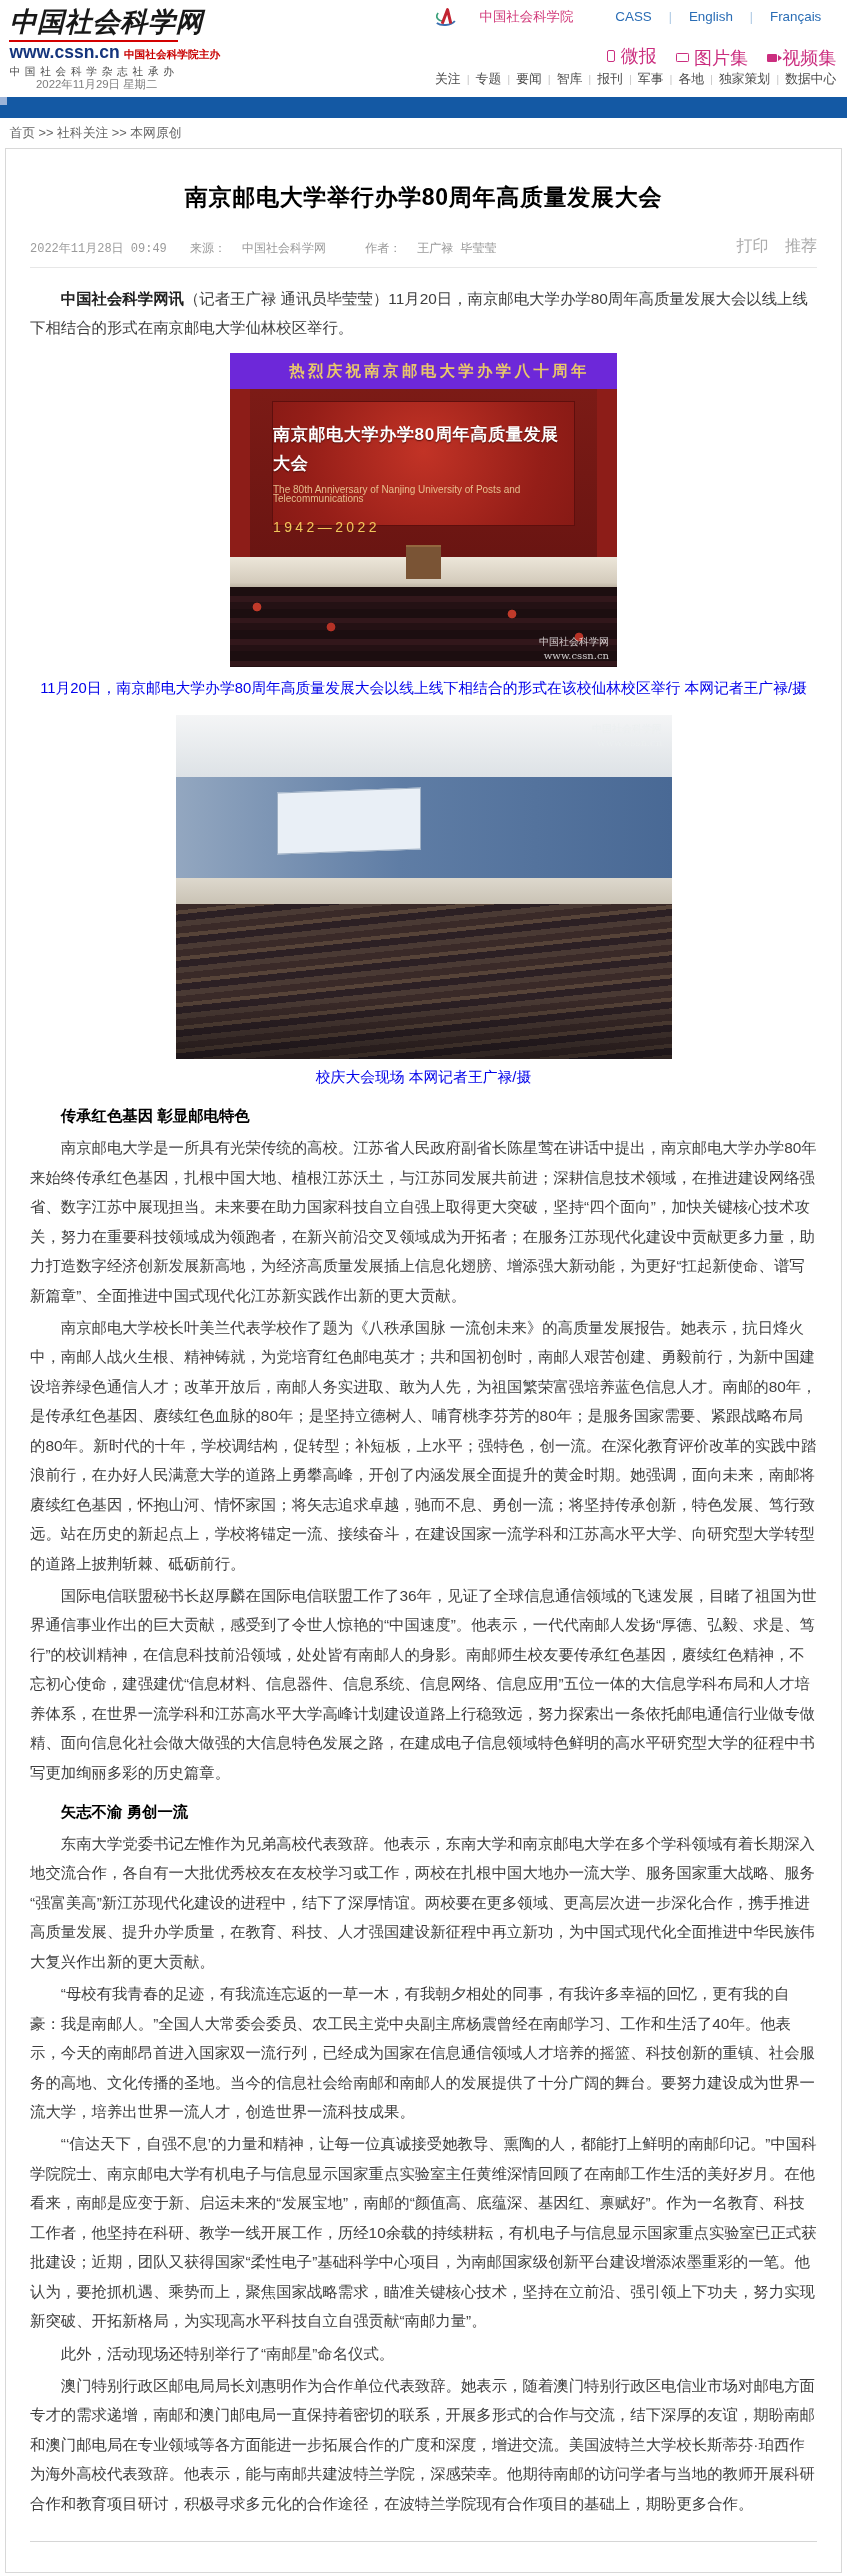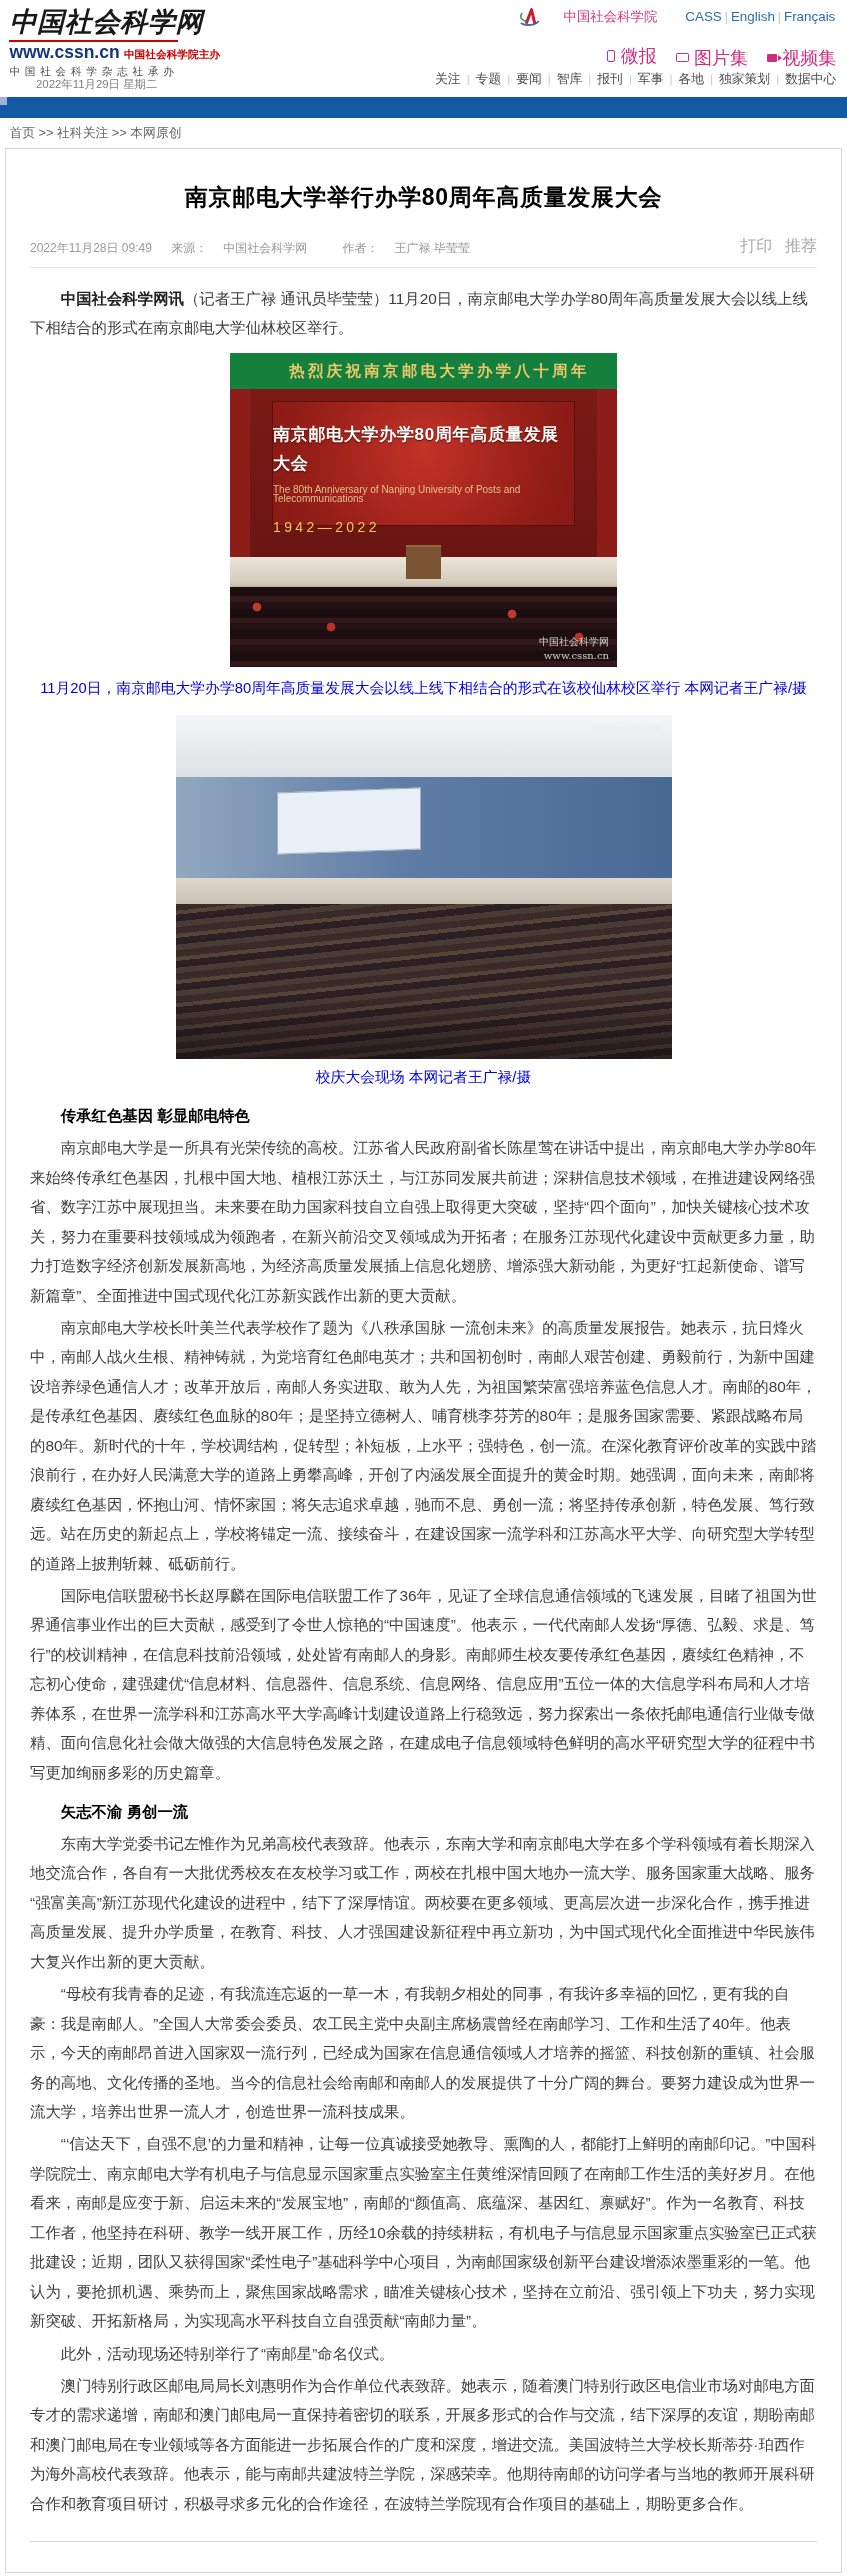--- a/index.html
+++ b/index.html
@@ -15,21 +15,21 @@
   .logo-url-row { white-space:nowrap; line-height:16px; }
   .logo-url { font-weight:700; font-size:17.5px; color:#15357d; letter-spacing:0px; }
   .logo-host { font-weight:700; font-size:10.7px; color:#c80000; margin-left:1.3px; }
   .logo-organizer { font-size:10.7px; color:#4a4a4a; letter-spacing:4.7px; margin-top:3.4px; white-space:nowrap; }
   .date-line { position:absolute; left:36px; top:77px; font-size:11.4px; color:#7e7e7e; white-space:nowrap; }
 
   .header-right { position:absolute; right:10.7px; top:5.4px; text-align:right; white-space:nowrap; }
   .hr-row1 { display:flex; align-items:center; justify-content:flex-end; gap:23px; height:23px; }
   .cass-logo { display:inline-flex; }
   .cass-cn { font-size:13.4px; color:#d23b7b; margin-right:4px; }
-  .lang-link { font-size:13.4px; color:#2a6db5; margin:0 1px; }
+  .lang-link { font-size:13.4px; color:#2a6db5; margin:0 15px; }
   .vsep { color:#a9c6e2; font-size:12px; margin:0 2px; }
   .hr-row2 { margin-top:16px; height:17.5px; }
   .media-item { color:#cb2e7f; font-size:18px; margin-left:19px; display:inline-flex; align-items:center; }
   .icon { display:inline-block; margin-right:5.4px; }
   .phone-icon { width:8px; height:12px; border:1.3px solid #cb2e7f; border-radius:2px; }
   .monitor-icon { width:12.8px; height:9.4px; border:1.3px solid #cb2e7f; border-radius:1.3px; }
   .video-camera-icon { width:10px; height:8px; background:#cb2e7f; border-radius:1.3px; position:relative; }
   .video-camera-icon::after { content:""; position:absolute; right:-4.7px; top:0.7px; width:0; height:0;
      border-top:3.4px solid transparent; border-bottom:3.4px solid transparent; border-left:4.7px solid #cb2e7f; }
   .hr-row3 { margin-top:8.7px; font-size:12.8px; color:#4d4d4d; }
@@ -39,35 +39,35 @@
   
   .blue-bar { height:21px; width:100%; background:#1459a4; position:relative; }
   .bar-accent { position:absolute; left:0; top:0; width:6.7px; height:8px; background:#9db4d8; }
   .breadcrumb { margin:7.4px 0 6px 9.4px; font-size:12.8px; color:#666; }
   .bc-link { color:#666; }
   .bsep { color:#666; }
 
   
   .content-box { width:837px; margin:0 auto; border:0.7px solid #d8d8d8; background:#fff; padding:14.8px 24px 17.5px; }
   .article-title { text-align:center; font-size:23px; font-weight:700; color:#000; margin:17.5px 0 23px; letter-spacing:0.7px; }
-  .meta-row { display:flex; justify-content:space-between; align-items:flex-end; font-size:12px; color:#9a9a9a; padding:0 0 10px 0; border-bottom:0.7px solid #e7e7e7; }
+  .meta-row { display:flex; justify-content:space-between; align-items:flex-end; font-size:12px; color:#9a9a9a; padding:0 0 10px 0; border-bottom:0.7px solid #e7e7e7;font-family:Liberation Mono, monospace; }
   .meta-left span { margin-right:16px; }
   .meta-tools a { color:#ababab; font-size:16px; margin-left:9.4px; }
 
   
   .article-body { margin-top:16px; font-size:15.4px; line-height:29.5px; color:#3e3e3e; }
   .body-p { text-indent:2em; margin:0 0 2.7px 0; }
   .lead-bold { font-weight:700; color:#222; }
   .section-heading { font-size:15.4px; font-weight:700; color:#000; text-indent:2em; margin:9.4px 0 2.7px 0; line-height:29.5px; }
   .caption { display:block; color:#0101ea; text-align:center; text-indent:0; font-size:14.8px; line-height:28px; margin:2.7px auto 5.4px; }
 
   
   figure { position:relative; overflow:hidden; }
   .photo1 { width:387px; height:314px; margin:10.7px auto 6.7px; background:#401212; }
-  .p1-banner { position:absolute; top:0; left:0; right:0; height:36px; background:#15803d;
+  .p1-banner { position:absolute; top:0; left:0; right:0; height:36px; background:#6d28d9;
      color:#e9c76a; font-size:15.4px; font-weight:700; letter-spacing:3.4px; text-align:center; line-height:36px;padding-left:32px; }
   .p1-wall { position:absolute; top:36px; left:0; right:0; height:168px; background:linear-gradient(180deg,#7c1b16,#6a1512); }
   .p1-strip { position:absolute; top:36px; width:20px; height:168px; background:#8d1d18; }
   .p1-strip.left { left:0; } .p1-strip.right { right:0; }
   .p1-screen { position:absolute; top:48px; left:42px; right:42px; height:125px; 
      background:radial-gradient(circle at 50% 40%, #c23326 0%, #951e18 70%, #871a15 100%); border:1.3px solid #5e0f0d; padding-top:17.5px; }
   .p1-screen-title { font-size:17px; font-weight:700; color:#fff; letter-spacing:0.7px; text-shadow:0 0.7px 1.3px #4d0d0a; }
   .p1-screen-sub { font-size:10px; color:#f3d9a0; opacity:.85; margin-top:6px; line-height:9.4px; }
   .p1-screen-years { font-size:14px; color:#f0c75c; margin-top:9.4px; letter-spacing:3.4px; }
   .p1-stage { position:absolute; top:204px; left:0; right:0; height:29.5px; background:linear-gradient(180deg,#ece6d9,#d4cbBC 85%,#bfb5a5); }

